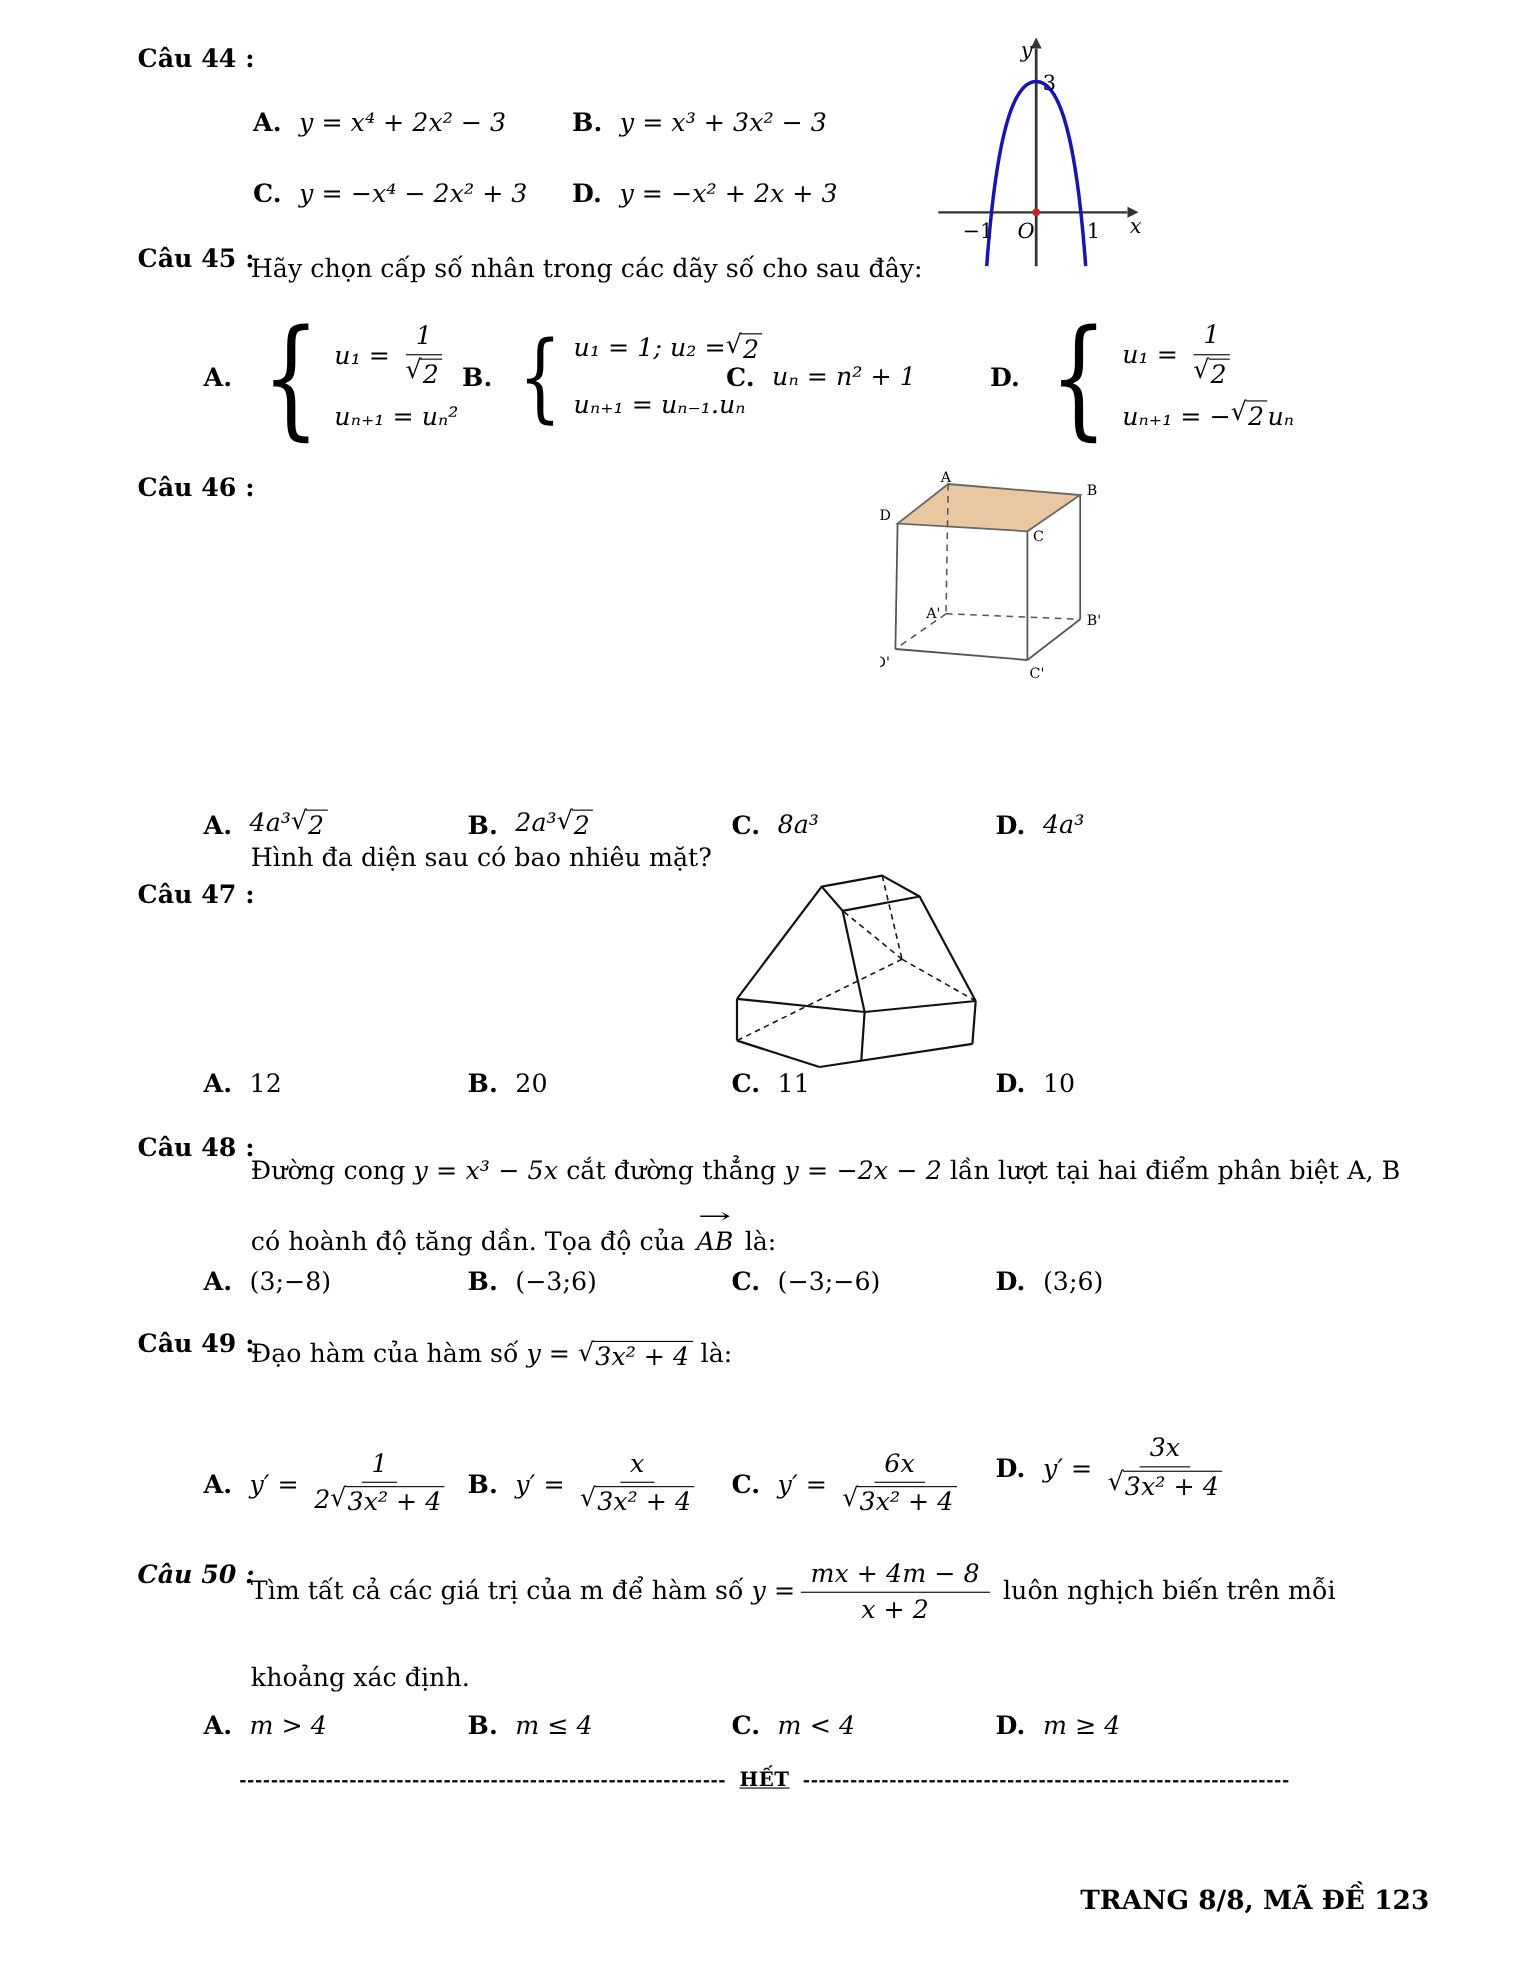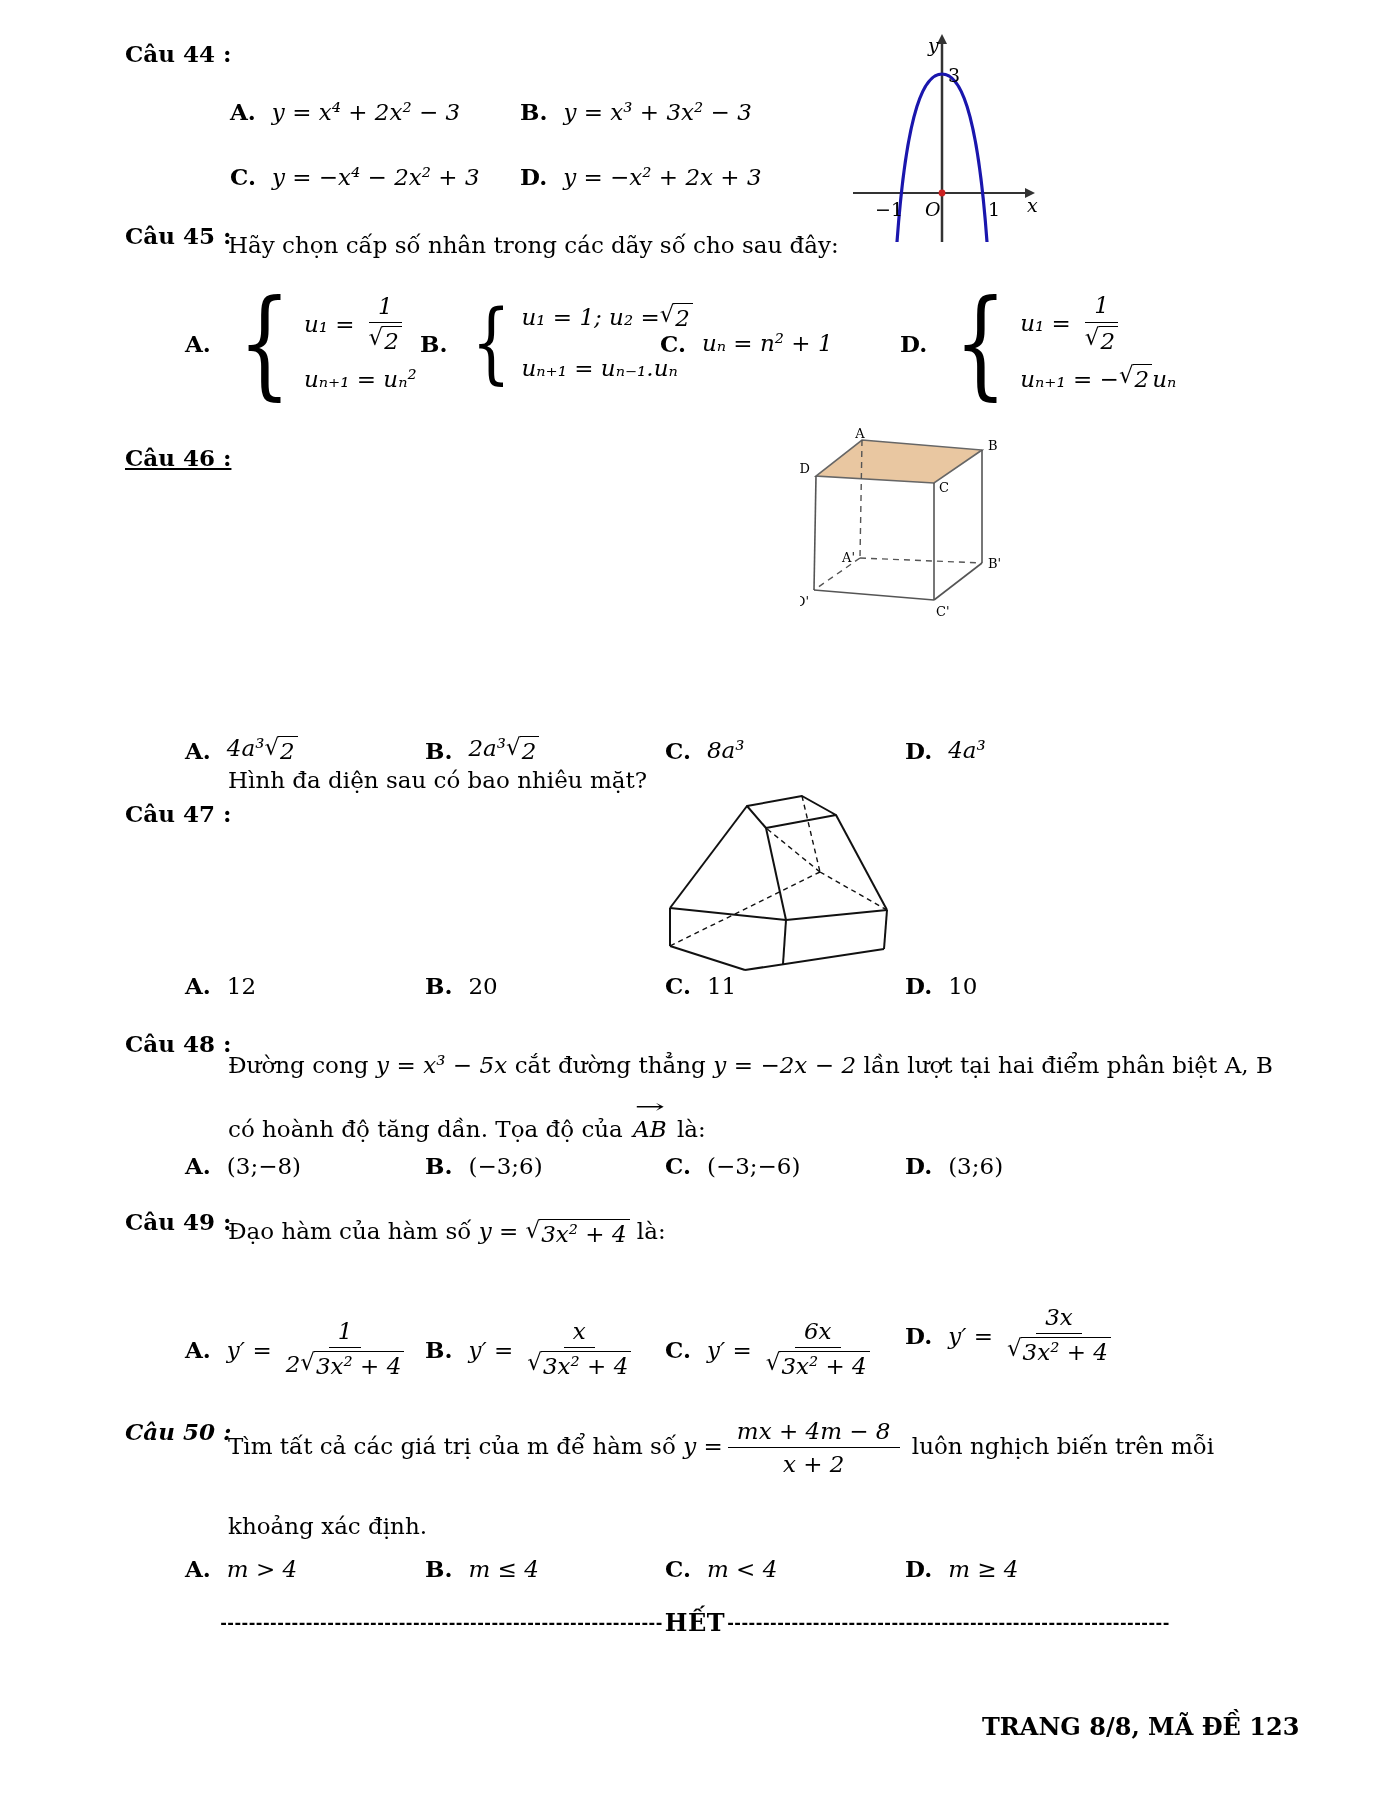--- a/index.html
+++ b/index.html
@@ -25,21 +25,21 @@
   .rbody{border-top:1.8px solid #000;line-height:1.2;padding:1px 3px 0 2px;}
   
   .sys{display:inline-flex;align-items:center;}
   .brace{font-weight:normal;transform:scaleX(0.7);transform-origin:center;margin-right:2px;}
   .sysbody{display:inline-flex;flex-direction:column;align-items:flex-start;}
   .sysline{display:inline-flex;align-items:center;line-height:1.25;}
   
   .vec{position:relative;display:inline-block;margin:0 3px;}
   .vec-arrow{position:absolute;top:-17px;left:0;width:100%;text-align:center;font-size:19px;transform:scaleX(1.9);transform-origin:center;font-style:normal;}
   .divider{display:flex;align-items:center;justify-content:center;font-weight:bold;font-size:16px;letter-spacing:0.5px;white-space:nowrap;}
-  .divider .het{font-size:24px;margin:0 2px;}
+  .divider .het{font-size:18px;margin:0 12px;text-decoration:underline;}
   .footer{font-weight:bold;font-size:24px;white-space:nowrap;}
   svg text{font-family:"DejaVu Serif","Liberation Serif",serif;}
 </style>
 </head>
 <body>
 
 <div class="page">
 
   <div class="abs qlabel" style="left:125px;top:40px;text-align:right;">Câu 44 :</div>
 
@@ -147,21 +147,21 @@
           <span class="sqrt">
               <span class="rsym">√</span>
               <span class="rbody">2</span>
             </span>
           <span>uₙ</span>
         </span>
       </span>
     </span>
   </div>
 
-  <div class="abs qlabel" style="left:125px;top:444px;text-decoration:underline;">Câu 46 :</div>
+  <div class="abs qlabel" style="left:125px;top:430px;">Câu 46 :</div>
 
   <svg class="abs" style="left:800px;top:428px;" width="210" height="195" viewBox="0 0 210 195">
     <polygon points="62,12 182,22 134,55 16,48" fill="#e9c7a1" stroke="#666" stroke-width="1.6"></polygon>
 
     <g stroke="#555" stroke-width="1.6">
       <line x1="16" y1="48" x2="14" y2="162"></line>
       <line x1="134" y1="55" x2="134" y2="172"></line>
       <line x1="182" y1="22" x2="182" y2="135"></line>
       <line x1="14" y1="162" x2="134" y2="172"></line>
       <line x1="134" y1="172" x2="182" y2="135"></line>

